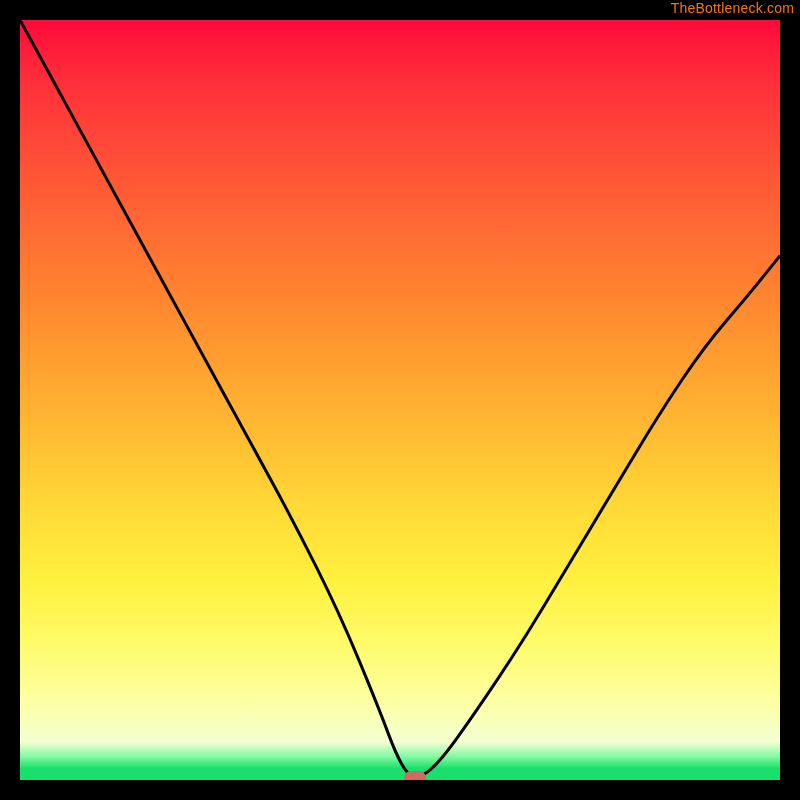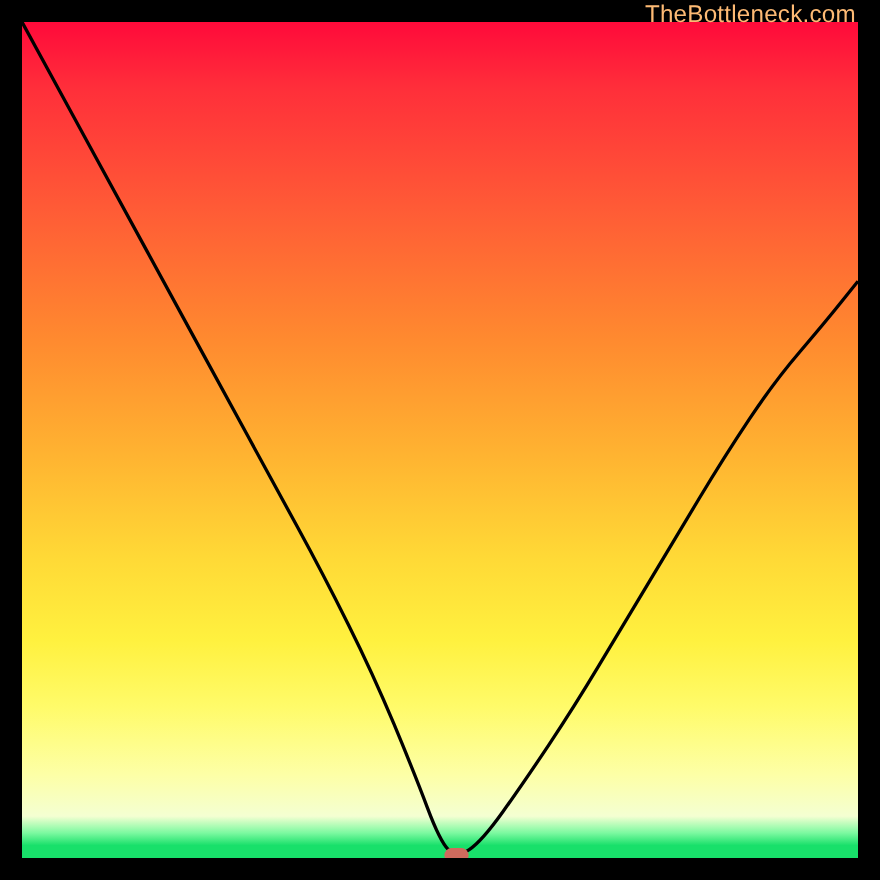--- a/index.html
+++ b/index.html
@@ -53,23 +53,23 @@
   .marker {
     position: absolute;
     width: 22px;
     height: 13px;
     background: #cf6a5d;
     border-radius: 7px;
   }
   .watermark {
     position: absolute;
     top: 0px;
-    right: 22px;
-    color: #fdba74;
-    font-size: 22px;
+    right: 6px;
+    color: #f97316;
+    font-size: 14px;
     letter-spacing: 0.2px;
     user-select: none;
   }
   svg.curve {
     position: absolute;
     left: 0;
     top: 0;
     width: 100%;
     height: 100%;
   }

